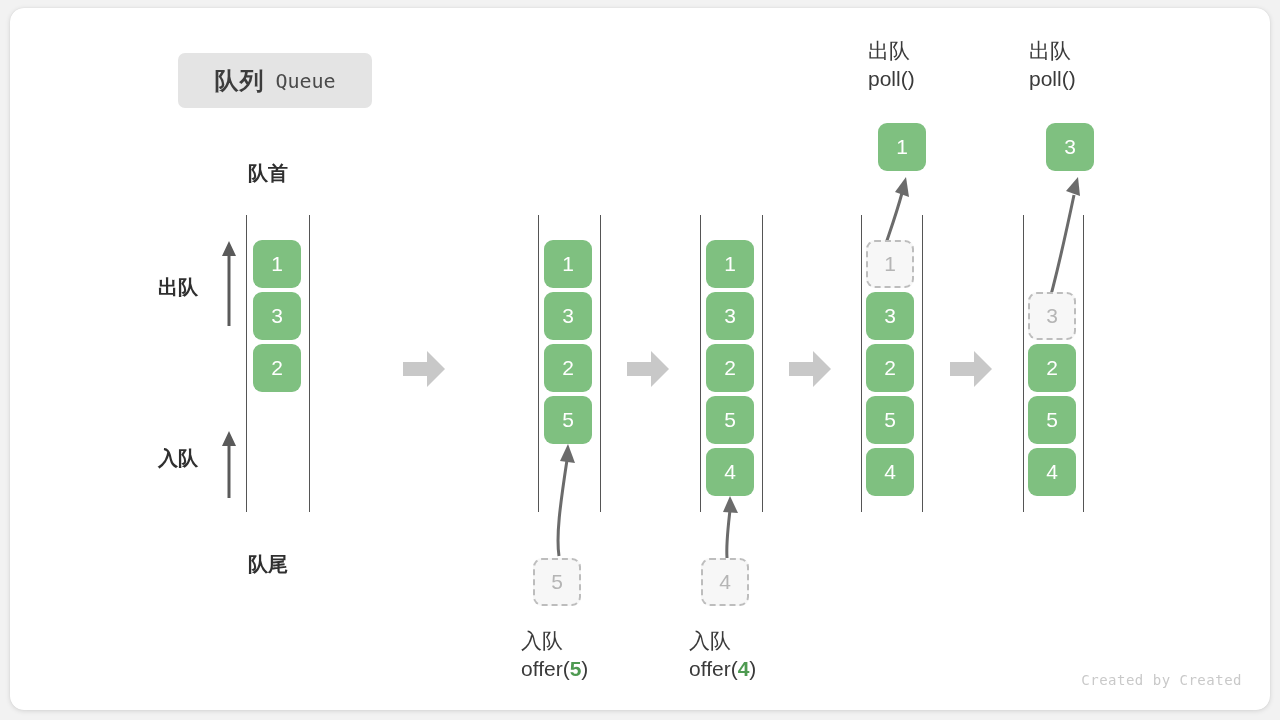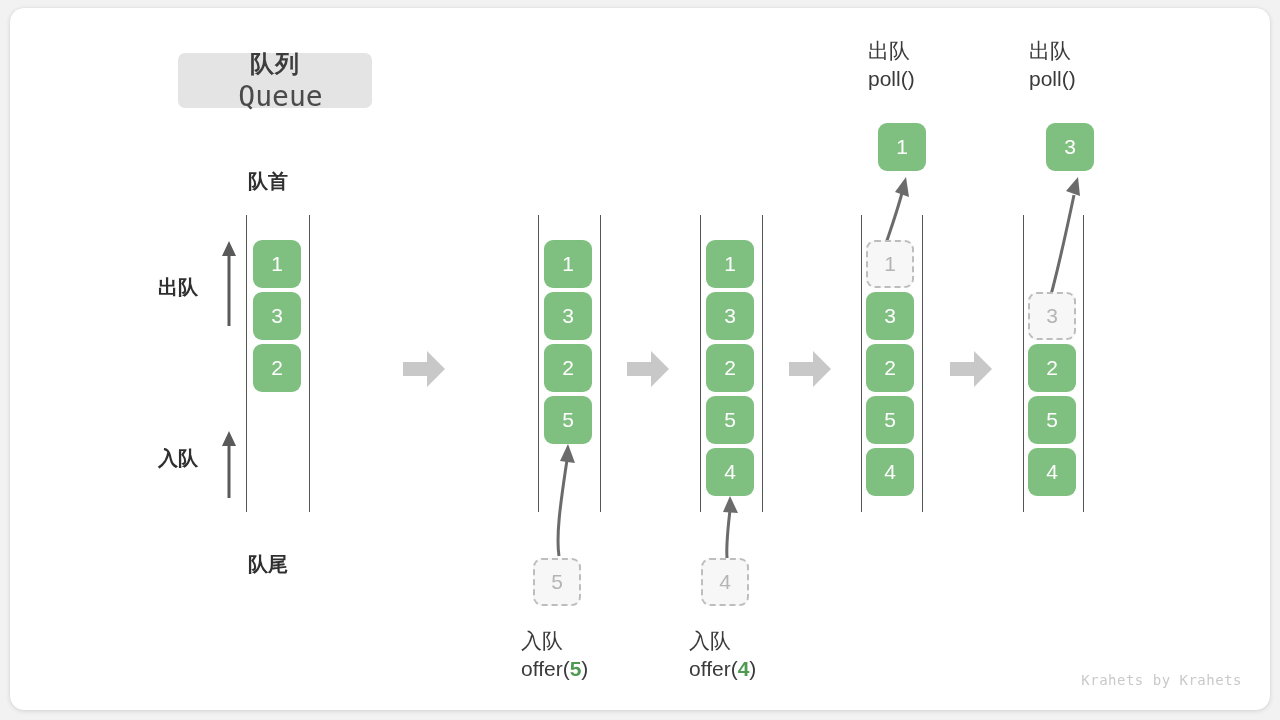--- a/index.html
+++ b/index.html
@@ -31,30 +31,29 @@
     position: absolute;
     left: 168px;
     top: 45px;
     width: 194px;
     height: 55px;
     background: #e4e4e4;
     border-radius: 7px;
     display: flex;
     align-items: center;
     justify-content: center;
-    flex-direction: column;
   }
   #title-badge .cn {
     font-size: 24px;
     font-weight: bold;
     color: #3c3c3c;
     letter-spacing: 1px;
   }
   #title-badge .en {
-    font-size: 28px;
+    font-size: 20px;
     font-family: "DejaVu Sans Mono", "Liberation Mono", monospace;
     color: #4a4a4a;
     margin-left: 11px;
   }
 
   
   .cn-label {
     position: absolute;
     font-size: 20px;
     font-weight: bold;
@@ -138,21 +137,21 @@
 <body>
 
 <div id="stage">
   <div id="card">
 
     <div id="title-badge">
       <span class="cn">队列</span>
       <span class="en">Queue</span>
     </div>
 
-    <div class="cn-label" style="left:238px; top:160px;">队首</div>
+    <div class="cn-label" style="left:238px; top:152px;">队首</div>
     <div class="cn-label" style="left:238px; top:543px;">队尾</div>
 
     <div class="cn-label" style="left:148px; top:266px;">出队</div>
     <svg class="up-arrow" style="left:208px; top:232px;" width="22" height="88">
       <line x1="11" y1="86" x2="11" y2="12" stroke="#5a5a5a" stroke-width="3"></line>
       <polygon points="11,1 4,16 18,16" fill="#5a5a5a"></polygon>
     </svg>
 
     <div class="cn-label" style="left:148px; top:437px;">入队</div>
     <svg class="up-arrow" style="left:208px; top:422px;" width="22" height="70">
@@ -265,16 +264,16 @@
 
       <div class="rail" style="left:1013px; top:207px; height:297px;"></div>
       <div class="rail" style="left:1073px; top:207px; height:297px;"></div>
 
       <div class="cell ghost" style="left:1018px; top:284px;">3</div>
       <div class="cell" style="left:1018px; top:336px;">2</div>
       <div class="cell" style="left:1018px; top:388px;">5</div>
       <div class="cell" style="left:1018px; top:440px;">4</div>
     </div>
 
-    <div id="watermark">Krahets by Krahets</div>
+    <div id="watermark">Created by Created</div>
 
   </div>
 </div>
 
 </body></html>

